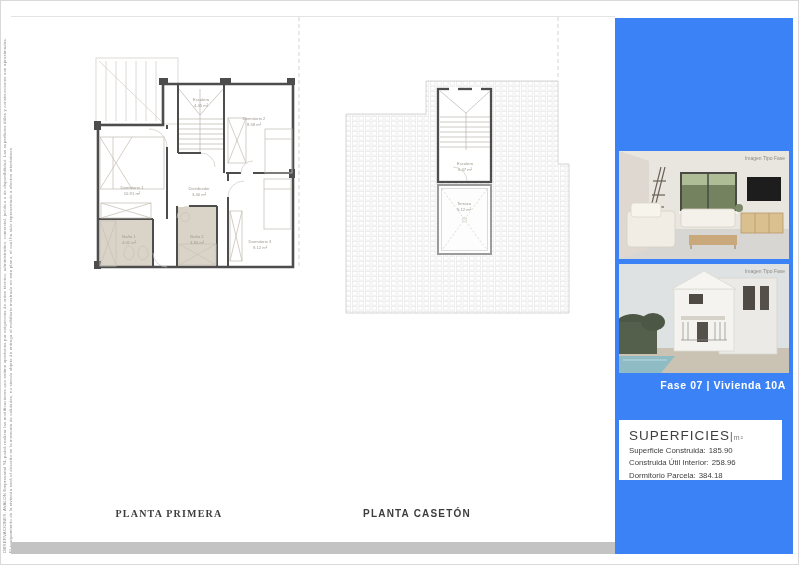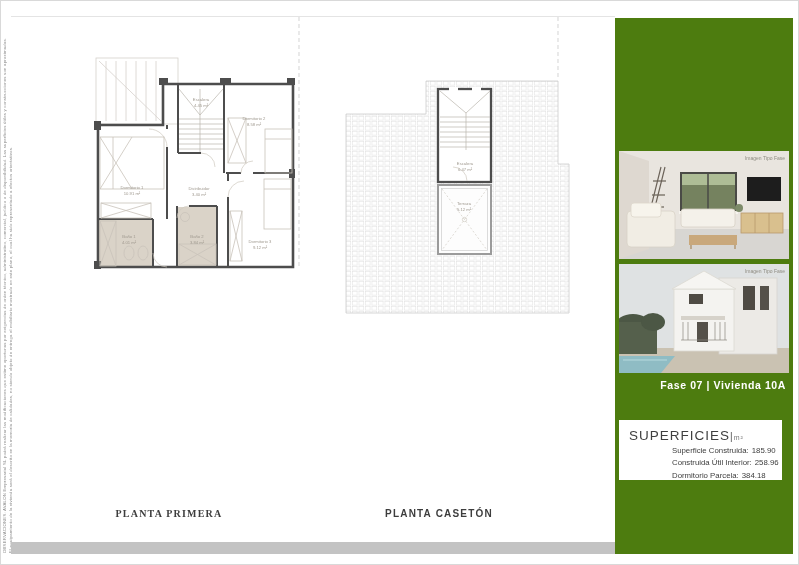--- a/index.html
+++ b/index.html
@@ -14,37 +14,37 @@
 
   .frame-hairline{position:absolute;left:10px;top:15px;width:604px;height:1px;background:#e4e4e4;}
 
   
   #plans-svg{position:absolute;left:0;top:0;}
 
   
   .plan-title{position:absolute;top:507px;width:160px;text-align:center;font-size:10px;font-weight:bold;
     letter-spacing:1.2px;color:#3d3d3d;}
   #title-primera{left:88px;font-family:Liberation Serif, serif;}
-  #title-caseton{left:358px;}
+  #title-caseton{left:336px;}
 
   
   #bottom-bar{position:absolute;left:10px;top:541px;width:607px;height:12px;background:#c3c3c3;}
 
   
-  #sidebar{position:absolute;left:614px;top:17px;width:178px;height:536px;background:#4d7c0f;}
+  #sidebar{position:absolute;left:614px;top:17px;width:178px;height:536px;background:#3b82f6;}
   .side-img{position:absolute;left:4px;width:170px;overflow:hidden;}
   #side-img-1{top:133px;height:108px;}
   #side-img-2{top:246px;height:109px;}
   #phase-label{position:absolute;top:361px;right:7px;font-size:10.5px;font-weight:600;color:#ffffff;letter-spacing:.6px;}
 
   #surfaces-box{position:absolute;left:4px;top:402px;width:143px;height:44px;background:#ffffff;padding:8px 10px;}
   #surfaces-title-row{font-size:13.5px;color:#3f3f3f;letter-spacing:1px;}
   #surfaces-title-row .pipe{font-size:10px;color:#555;}
   #surfaces-title-row .unit{font-size:7px;color:#777;}
-  .surface-row{font-size:7.8px;color:#3d3d3d;margin-top:3.2px;white-space:nowrap;margin-left:43px;}
+  .surface-row{font-size:7.8px;color:#3d3d3d;margin-top:3.2px;white-space:nowrap;}
   .surface-row .val{margin-left:3px;}
 </style>
 </head>
 <body>
 
 <div id="sheet">
 
   <div class="disclaimer-line" id="disc1">OBSERVACIONES: AVALON Empresarial SL podrá realizar las modificaciones que estime oportunas por exigencias de orden técnico, administrativo, comercial, jurídico o de disponibilidad. Las superficies útiles y construcciones son aproximadas.</div>
   <div class="disclaimer-line" id="disc2">El equipamiento de la vivienda será el descrito en la memoria de calidades, no siendo objeto de entrega el mobiliario mostrado en este plano, el cual ha sido representado a efectos orientativos.</div>
 

